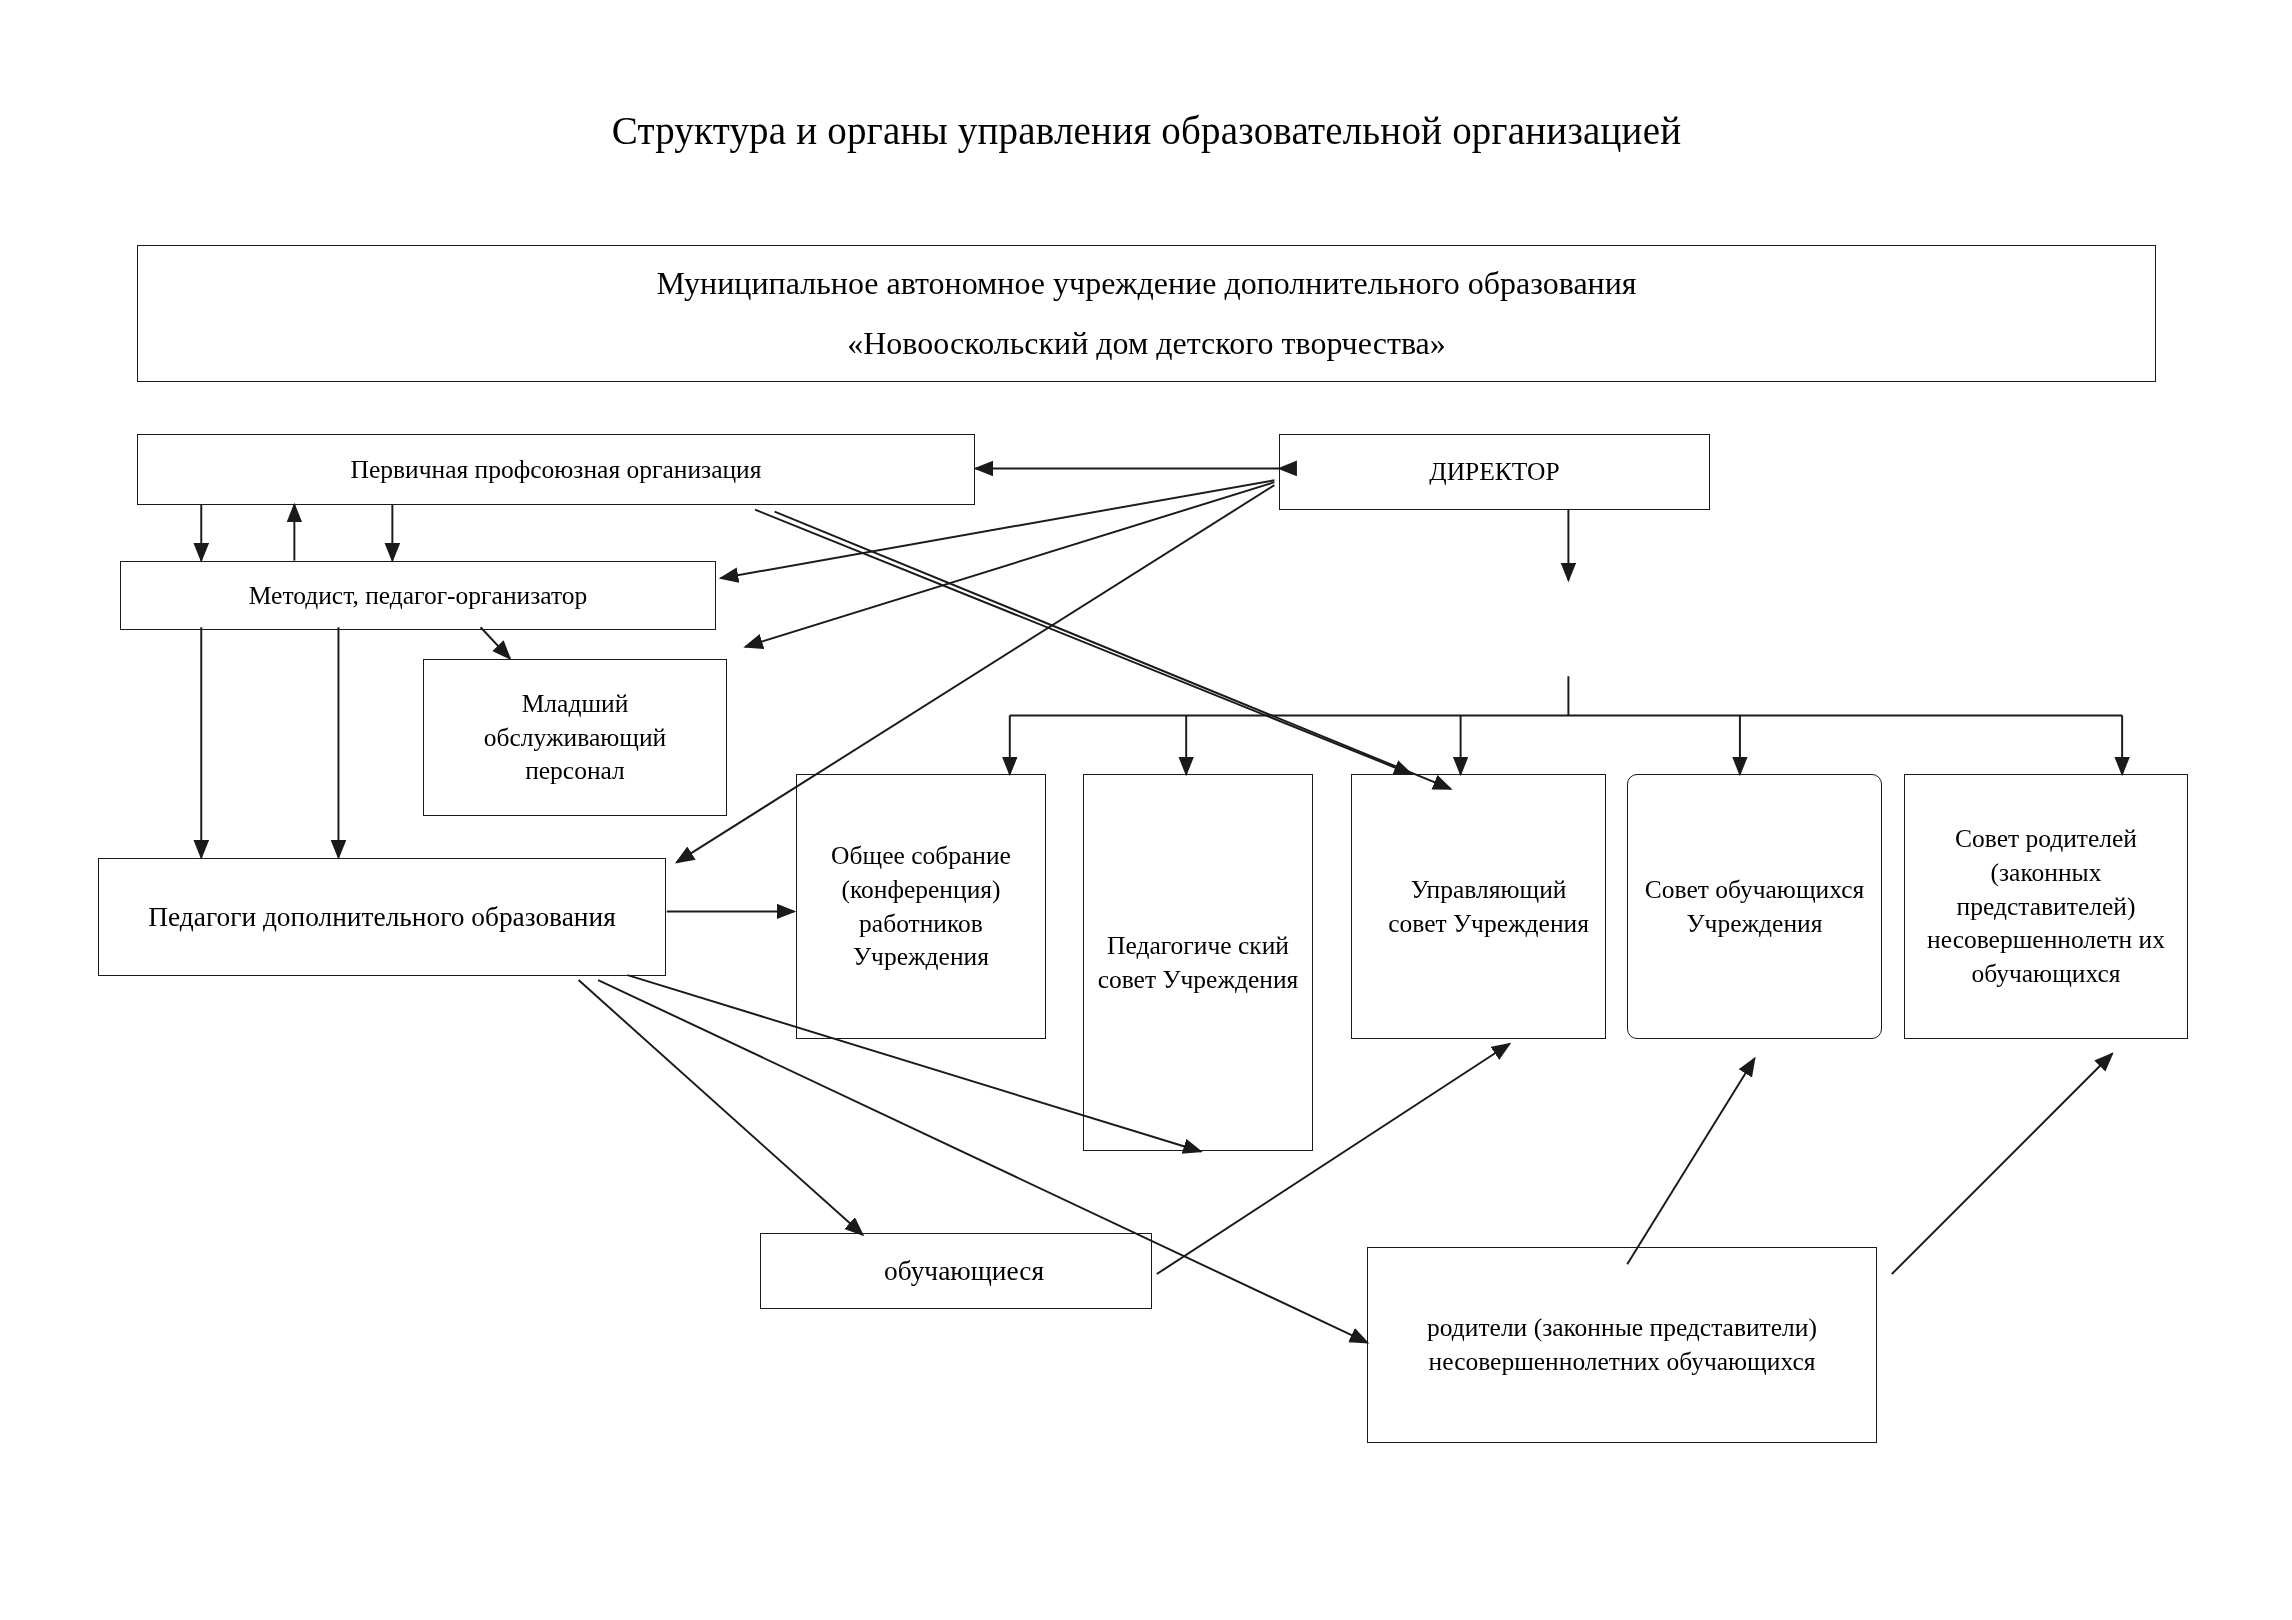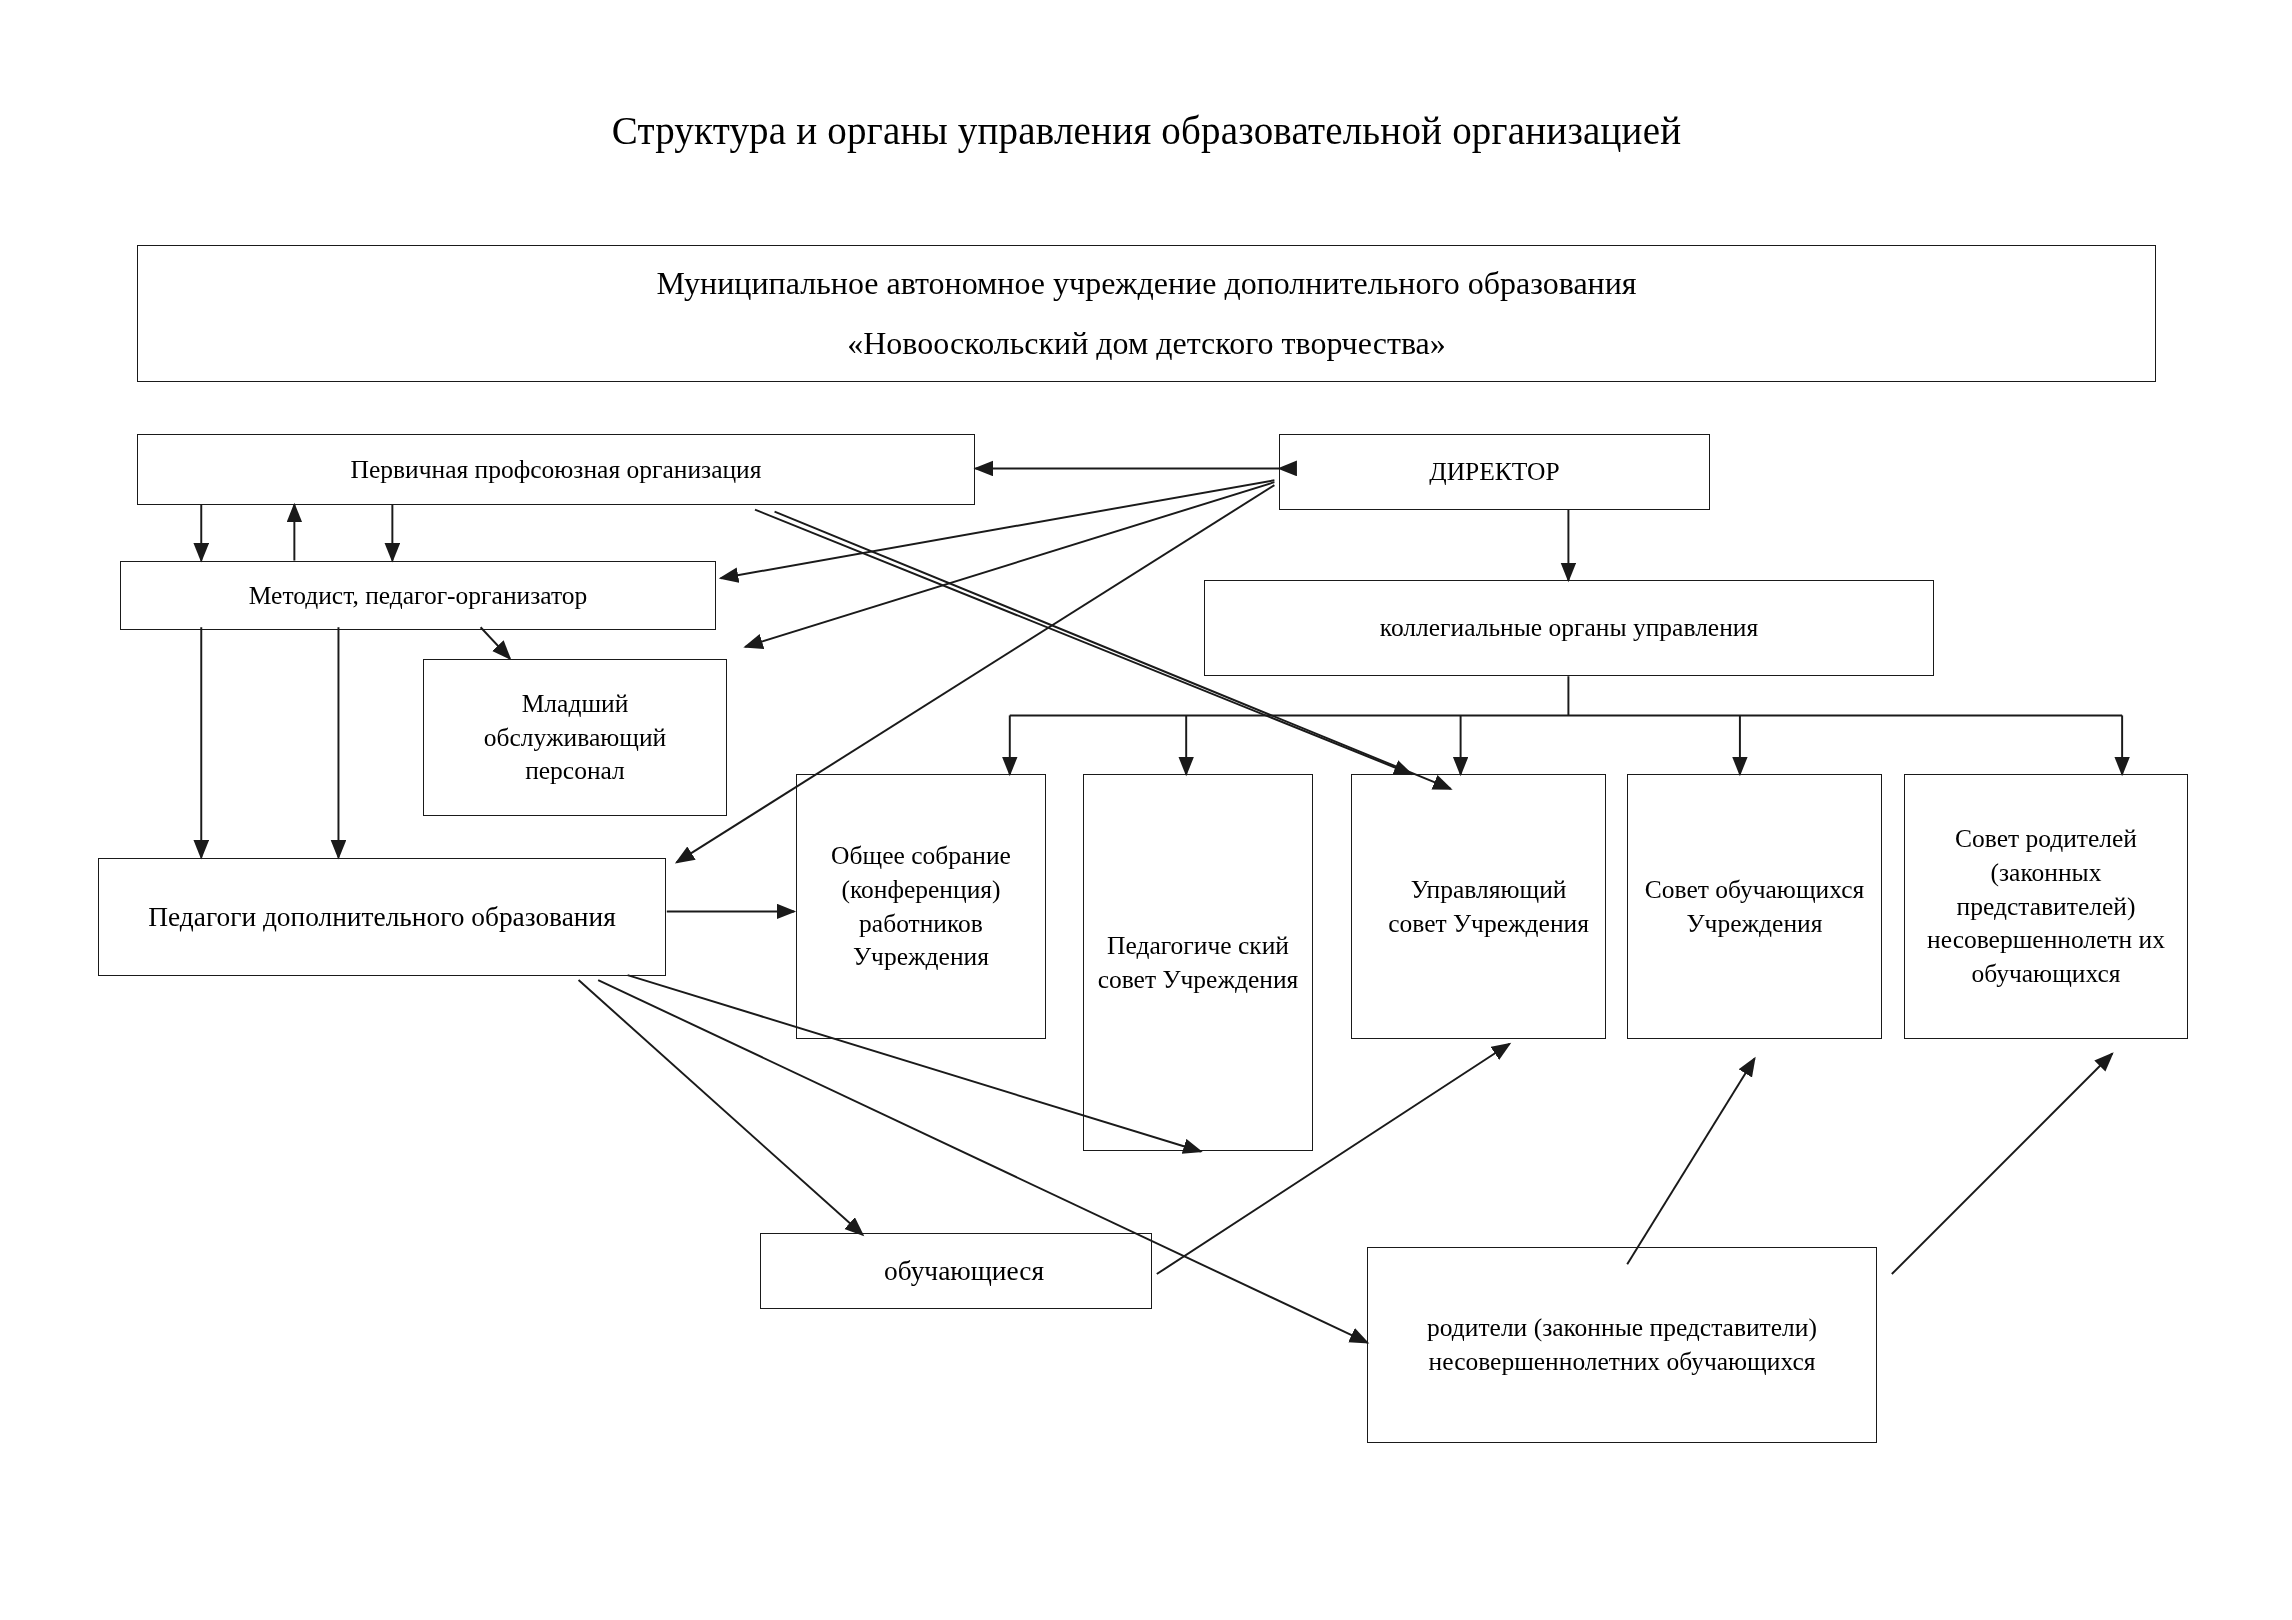--- a/index.html
+++ b/index.html
@@ -130,23 +130,20 @@
   </div>
 
   <div class="box node-md" style="left:1279px; top:434px; width:431px; height:76px;">
     <span>ДИРЕКТОР</span>
   </div>
 
   <div class="box node-md" style="left:120px; top:561px; width:596px; height:69px;">
     <span>Методист, педагог-организатор</span>
   </div>
 
-  <div class="box node-md" style="left:1204px; top:580px; width:730px; height:96px;">
-    <span>коллегиальные органы управления</span>
-  </div>
 
   <div class="box node-md" style="left:423px; top:659px; width:304px; height:157px;">
     <span>Младший обслуживающий персонал</span>
   </div>
 
   <div class="box node-lg" style="left:98px; top:858px; width:568px; height:118px;">
     <span>Педагоги дополнительного образования</span>
   </div>
 
   <div class="box node-md" style="left:796px; top:774px; width:250px; height:265px;">
@@ -154,21 +151,21 @@
   </div>
 
   <div class="box node-md" style="left:1083px; top:774px; width:230px; height:377px;">
     <span>Педагогиче ский   совет Учреждения</span>
   </div>
 
   <div class="box node-md" style="left:1351px; top:774px; width:255px; height:265px;padding-left:28px;">
     <span>Управляющий совет Учреждения</span>
   </div>
 
-  <div class="box node-md" style="left:1627px; top:774px; width:255px; height:265px;">
+  <div class="box node-md" style="left:1627px; top:774px; width:255px; height:265px;border-radius:10px;">
     <span>Совет обучающихся Учреждения</span>
   </div>
 
   <div class="box node-md" style="left:1904px; top:774px; width:284px; height:265px;">
     <span>Совет родителей (законных представителей) несовершеннолетн их обучающихся</span>
   </div>
 
   <div class="box node-lg" style="left:760px; top:1233px; width:392px; height:76px;padding-left:24px;">
     <span>обучающиеся</span>
   </div>

